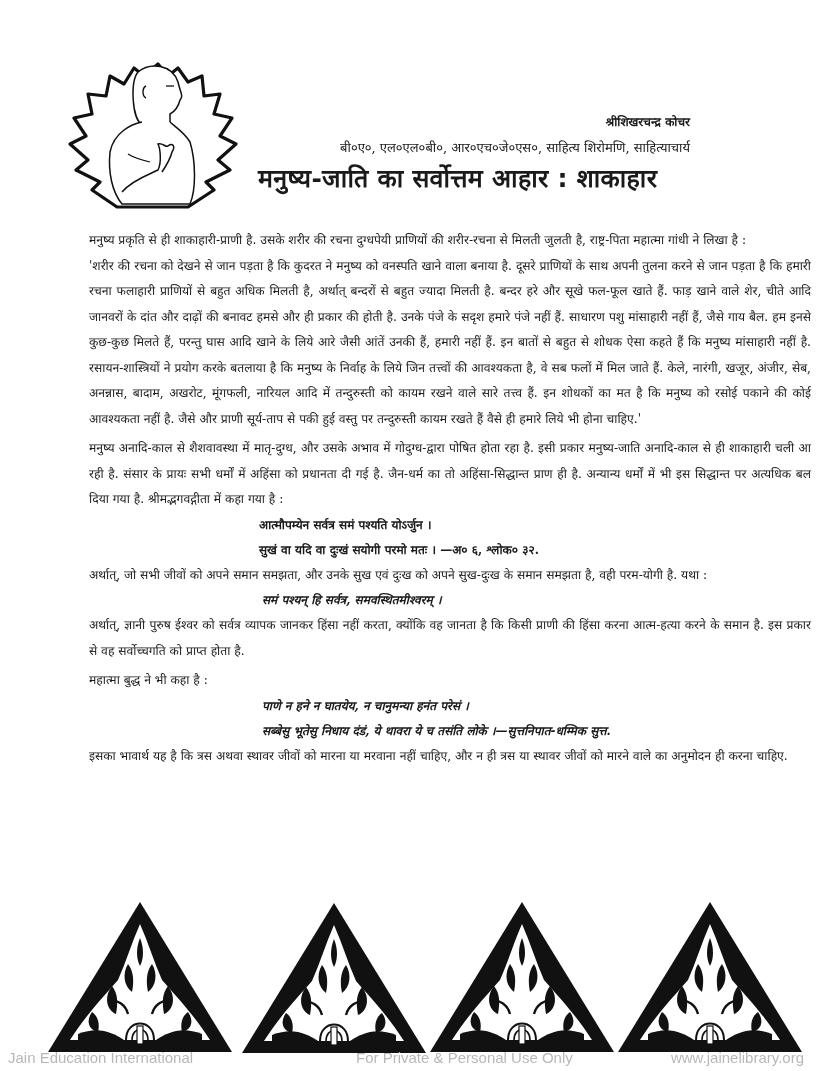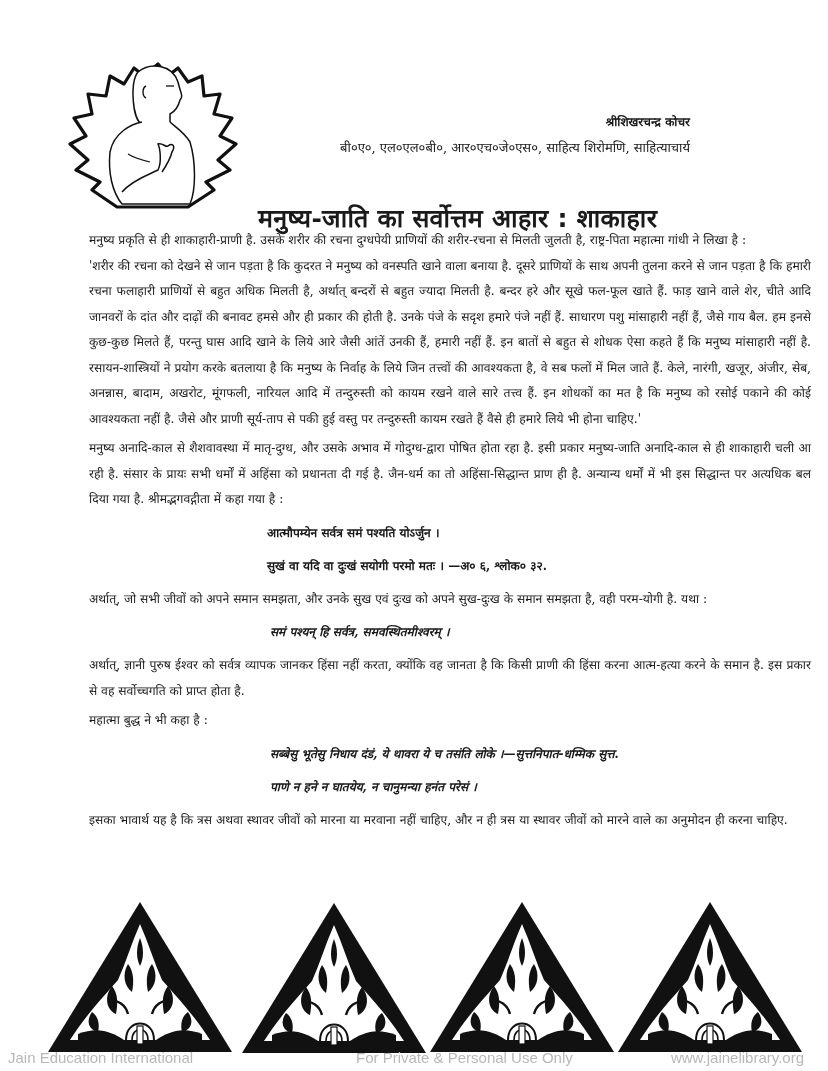--- a/index.html
+++ b/index.html
@@ -2,25 +2,25 @@
 <html><head>
 <meta charset="utf-8">
 <style>
   html, body { margin: 0; padding: 0; background: #ffffff; }
   body { width: 828px; height: 1071px; position: relative; overflow: hidden;
          font-family: "DejaVu Serif", serif; color: #1a1a1a; }
   .logo { position: absolute; left: 62px; top: 62px; width: 180px; height: 150px; }
   .author { position: absolute; right: 138px; top: 113px; font-size: 12px; font-weight: bold; }
   .degrees { position: absolute; right: 138px; top: 138px; font-size: 13px; white-space: nowrap; }
   .title { position: absolute; left: 258px; top: 160px; font-family: "DejaVu Sans", sans-serif;
-           font-size: 25px; font-weight: bold; letter-spacing: 0.3px; white-space: nowrap; margin-top: 40px; }
+           font-size: 25px; font-weight: bold; letter-spacing: 0.3px; white-space: nowrap; }
   .content { position: absolute; left: 89px; top: 228px; width: 722px; font-size: 12.2px; line-height: 25.5px; }
   .para { margin: 0; text-align: justify; }
   .para + .para { margin-top: 4px; }
-  .verse { margin: 8px; padding-left: 170px; font-weight: bold; font-size: 12px; line-height: 25px; }
+  .verse { margin: 0; padding-left: 170px; font-weight: bold; font-size: 12px; line-height: 25px; }
   .verse.wide { padding-left: 173px; font-style: italic; }
   .decor { position: absolute; left: 0; top: 900px; width: 828px; height: 155px; }
   .footer { position: absolute; top: 1049px; font-family: "Liberation Sans", sans-serif;
             font-size: 15px; color: #b8b8b8; }
   .f-left { left: 8px; } .f-mid { left: 356px; } .f-right { right: 24px; }
 </style>
 </head>
 <body>
 
 <svg class="logo" viewBox="0 0 180 150">
@@ -40,22 +40,22 @@
 <div class="content">
   <p class="para">मनुष्य प्रकृति से ही शाकाहारी-प्राणी है. उसके शरीर की रचना दुग्धपेयी प्राणियों की शरीर-रचना से मिलती जुलती है, राष्ट्र-पिता महात्मा गांधी ने लिखा है :</p>
   <p class="para" style="margin-top:0">'शरीर की रचना को देखने से जान पड़ता है कि कुदरत ने मनुष्य को वनस्पति खाने वाला बनाया है. दूसरे प्राणियों के साथ अपनी तुलना करने से जान पड़ता है कि हमारी रचना फलाहारी प्राणियों से बहुत अधिक मिलती है, अर्थात् बन्दरों से बहुत ज्यादा मिलती है. बन्दर हरे और सूखे फल-फूल खाते हैं. फाड़ खाने वाले शेर, चीते आदि जानवरों के दांत और दाढ़ों की बनावट हमसे और ही प्रकार की होती है. उनके पंजे के सदृश हमारे पंजे नहीं हैं. साधारण पशु मांसाहारी नहीं हैं, जैसे गाय बैल. हम इनसे कुछ-कुछ मिलते हैं, परन्तु घास आदि खाने के लिये आरे जैसी आंतें उनकी हैं, हमारी नहीं हैं. इन बातों से बहुत से शोधक ऐसा कहते हैं कि मनुष्य मांसाहारी नहीं है. रसायन-शास्त्रियों ने प्रयोग करके बतलाया है कि मनुष्य के निर्वाह के लिये जिन तत्त्वों की आवश्यकता है, वे सब फलों में मिल जाते हैं. केले, नारंगी, खजूर, अंजीर, सेब, अनन्नास, बादाम, अखरोट, मूंगफली, नारियल आदि में तन्दुरुस्ती को कायम रखने वाले सारे तत्त्व हैं. इन शोधकों का मत है कि मनुष्य को रसोई पकाने की कोई आवश्यकता नहीं है. जैसे और प्राणी सूर्य-ताप से पकी हुई वस्तु पर तन्दुरुस्ती कायम रखते हैं वैसे ही हमारे लिये भी होना चाहिए.'</p>
   <p class="para">मनुष्य अनादि-काल से शैशवावस्था में मातृ-दुग्ध, और उसके अभाव में गोदुग्ध-द्वारा पोषित होता रहा है. इसी प्रकार मनुष्य-जाति अनादि-काल से ही शाकाहारी चली आ रही है. संसार के प्रायः सभी धर्मों में अहिंसा को प्रधानता दी गई है. जैन-धर्म का तो अहिंसा-सिद्धान्त प्राण ही है. अन्यान्य धर्मों में भी इस सिद्धान्त पर अत्यधिक बल दिया गया है. श्रीमद्भगवद्गीता में कहा गया है :</p>
   <p class="verse">आत्मौपम्येन सर्वत्र समं पश्यति योऽर्जुन ।</p>
   <p class="verse">सुखं वा यदि वा दुःखं सयोगी परमो मतः । —अ० ६, श्लोक० ३२.</p>
   <p class="para">अर्थात्, जो सभी जीवों को अपने समान समझता, और उनके सुख एवं दुःख को अपने सुख-दुःख के समान समझता है, वही परम-योगी है. यथा :</p>
   <p class="verse wide">समं पश्यन् हि सर्वत्र, समवस्थितमीश्वरम् ।</p>
   <p class="para">अर्थात्, ज्ञानी पुरुष ईश्वर को सर्वत्र व्यापक जानकर हिंसा नहीं करता, क्योंकि वह जानता है कि किसी प्राणी की हिंसा करना आत्म-हत्या करने के समान है. इस प्रकार से वह सर्वोच्चगति को प्राप्त होता है.</p>
   <p class="para">महात्मा बुद्ध ने भी कहा है :</p>
+  <p class="verse wide">पाणे न हने न घातयेय, न चानुमन्या हनंत परेसं ।</p>
   <p class="verse wide">सब्बेसु भूतेसु निधाय दंडं, ये थावरा ये च तसंति लोके ।—सुत्तनिपात-धम्मिक सुत्त.</p>
-  <p class="verse wide">पाणे न हने न घातयेय, न चानुमन्या हनंत परेसं ।</p>
   <p class="para">इसका भावार्थ यह है कि त्रस अथवा स्थावर जीवों को मारना या मरवाना नहीं चाहिए, और न ही त्रस या स्थावर जीवों को मारने वाले का अनुमोदन ही करना चाहिए.</p>
 </div>
 
 <svg class="decor" viewBox="0 0 828 155">
   <defs>
     <g id="tri">
       <path d="M0 150 L92 0 L184 150 Z" fill="#111"></path>
       <path d="M92 22 C84 40 78 60 70 78 C58 92 40 110 22 138 L162 138 C144 110 126 92 114 78 C106 60 100 40 92 22 Z" fill="#fff"></path>
       <path d="M92 36 C88 46 88 56 92 64 C96 56 96 46 92 36 Z" fill="#111"></path>
       <path d="M80 62 C74 72 76 84 84 90 C86 80 86 70 80 62 Z" fill="#111"></path>

